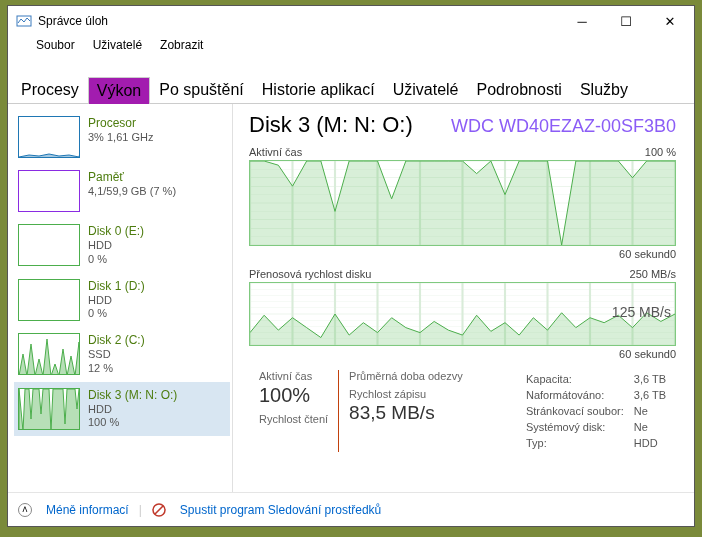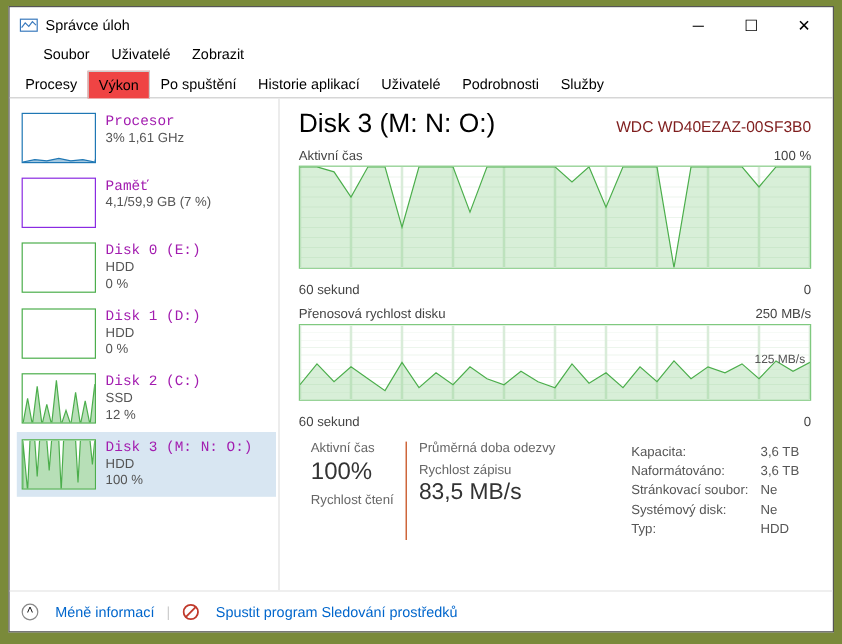--- a/index.html
+++ b/index.html
@@ -5,47 +5,47 @@
 * { margin: 0; padding: 0; box-sizing: border-box; font-family: "Segoe UI", Tahoma, sans-serif; }
 body { background: #7a8a3a; width: 702px; height: 537px; overflow: hidden; }
 .window { position: absolute; top: 5px; left: 7px; width: 688px; height: 522px; background: #fff; border: 1px solid #555; display: flex; flex-direction: column; }
 .titlebar { height: 30px; display: flex; align-items: center; padding: 0 2px 0 8px; font-size: 12px; }
 .titlebar .icon { width: 16px; height: 16px; margin-right: 6px; display:inline-flex; align-items:center; justify-content:center; }
 .titlebar .title { flex: 1; }
 .titlebar .btns { display: flex; }
 .titlebar .btns div { width: 44px; height: 30px; display: flex; align-items: center; justify-content: center; font-size: 13px; cursor: default; }
 .menubar { height: 20px; display: flex; padding: 0 20px; font-size: 12px; gap: 2px; }
 .menubar div { padding: 2px 8px; cursor: default; }
-.tabs { display: flex; border-bottom: 1px solid #ccc; font-size: 12px; padding-left: 4px; margin-top: 2px; }
+.tabs { display: flex; border-bottom: 1px solid #ccc; font-size: 16px; padding-left: 4px; margin-top: 20px; }
 .tabs .tab { padding: 4px 8px; border: 1px solid transparent; border-bottom: none; cursor: default; }
-.tabs .tab.active { border-color: #ccc; background: #ef4444; position: relative; top: 1px; }
+.tabs .tab.active { border-color: #ccc; background: #a21caf; position: relative; top: 1px; }
 .body { flex: 1; display: flex; overflow: hidden; }
 .sidebar { width: 225px; border-right: 1px solid #e0e0e0; overflow-y: auto; padding: 6px 2px 6px 6px; }
 .sidebar::-webkit-scrollbar { width: 16px; }
 .sidebar::-webkit-scrollbar-track { background: #f0f0f0; }
 .sidebar::-webkit-scrollbar-thumb { background: #c0c0c0; }
 .sidebar::-webkit-scrollbar-button { background:#f0f0f0; height:16px; border:1px solid #ddd;}
 .side-item { display: flex; align-items: flex-start; padding: 6px 4px; gap: 8px; cursor: default; }
 .side-item.selected { background: #d8e6f2; }
 .thumb { width: 62px; height: 42px; border: 1px solid; flex-shrink: 0; position: relative; overflow:hidden; background:#fff;}
 .thumb svg { position:absolute; left:0; top:0; }
 .side-text { font-size: 12px; line-height: 1.25; }
-.side-text .t1 { color: #a21caf; font-family: Liberation Mono, monospace; }
+.side-text .t1 { color: #4d7c0f; }
 .side-text .t2 { color: #555; font-size: 11px; }
 .main { flex: 1; padding: 8px 18px 8px 16px; display: flex; flex-direction: column; overflow:hidden;}
 .main-head { display: flex; justify-content: space-between; align-items: baseline; }
 .main-title { font-size: 22px; font-weight: 400; }
-.main-model { font-size: 13px; color: #7f1d1d; text-align: right; }
+.main-model { font-size: 18px; color: #8b5cf6; text-align: right; }
 .chart-block { margin-top: 8px; }
 .chart-head { display: flex; justify-content: space-between; font-size: 11px; color: #444; margin-bottom:2px;}
 .chart { border: 1px solid #7fc97f; background: #fff; position: relative; }
 .chart.c1 { height: 86px; }
 .chart.c2 { height: 64px; }
-.chart-foot { display: flex; justify-content: space-between; font-size: 11px; color: #444; margin-top:12px;}
-.midlabel { position:absolute; right:4px; top:46%; font-size:10px; color:#555; transform:translateY(-50%);}
+.chart-foot { display: flex; justify-content: flex-end; font-size: 11px; color: #444; margin-top:2px;}
+.midlabel { position:absolute; right:4px; top:46%; font-size:14px; color:#555; transform:translateY(-50%);}
 .stats { display: flex; margin-top: 10px; gap: 0; font-size: 12px; }
 .stats .col { padding: 0 10px; }
 .stats .sep { border-left: 1px solid #c2410c; }
 .stats .label { color: #666; font-size: 11px; margin-bottom:2px; }
 .stats .val { font-size: 20px; color: #333; }
 .stats .val2 { font-size: 19px; color: #333; }
 .info-table { margin-left:auto; font-size: 11px; color: #555; }
 .info-table td { padding: 1px 8px 1px 0; }
 .footer { height: 34px; border-top: 1px solid #e5e5e5; display: flex; align-items: center; padding: 0 10px; font-size: 12px; gap: 10px; }
 .footer .link { color: #0066cc; cursor: pointer; }

